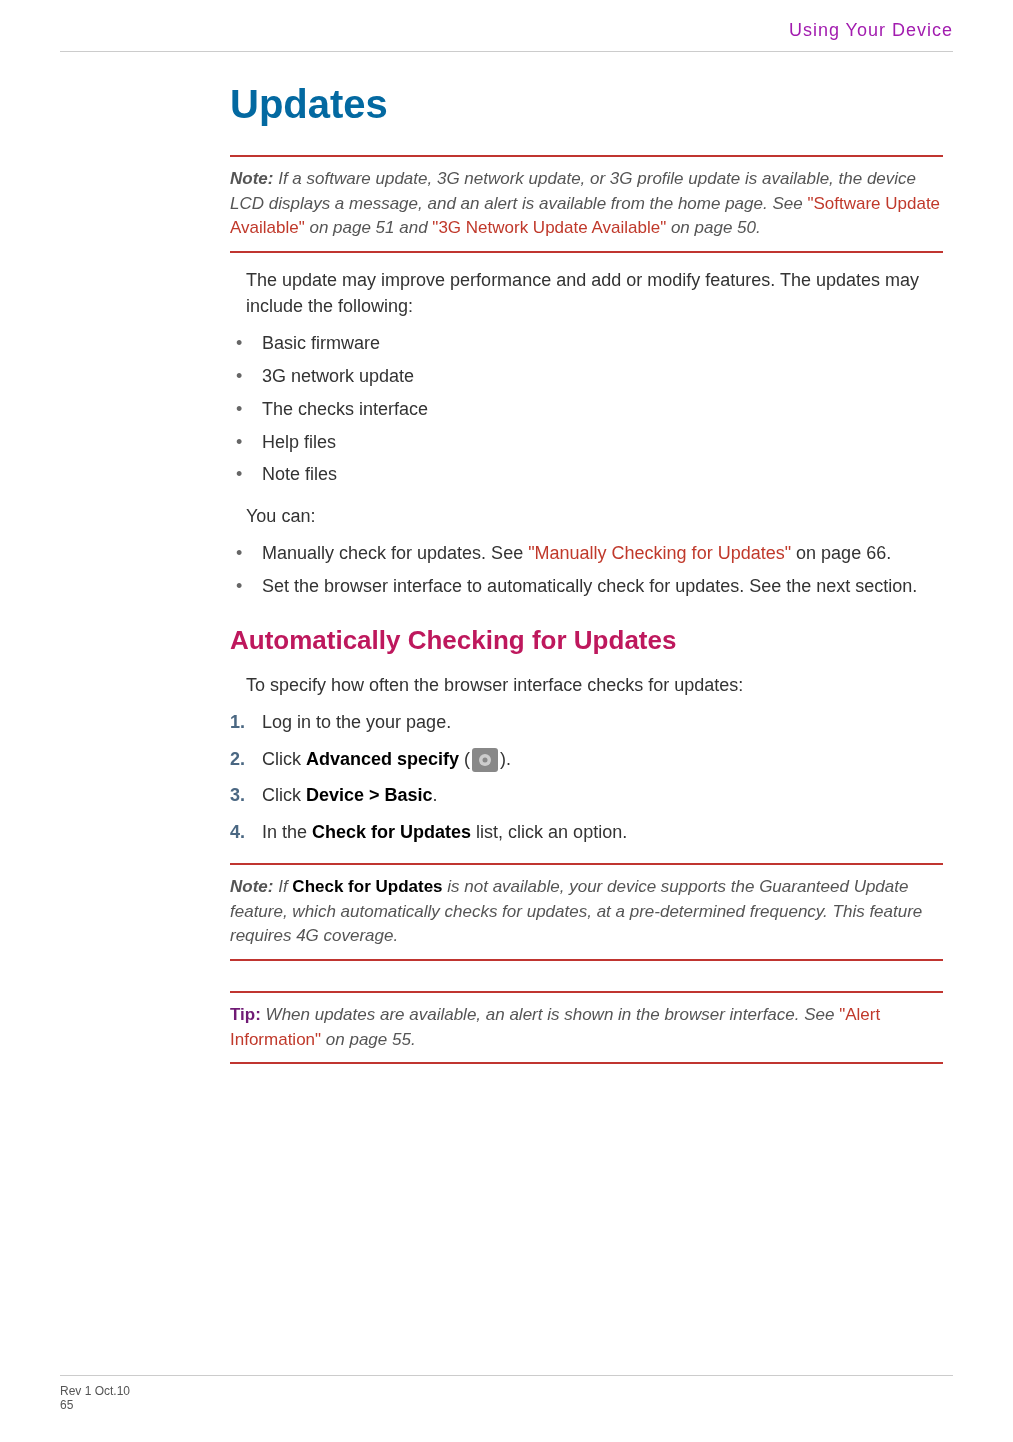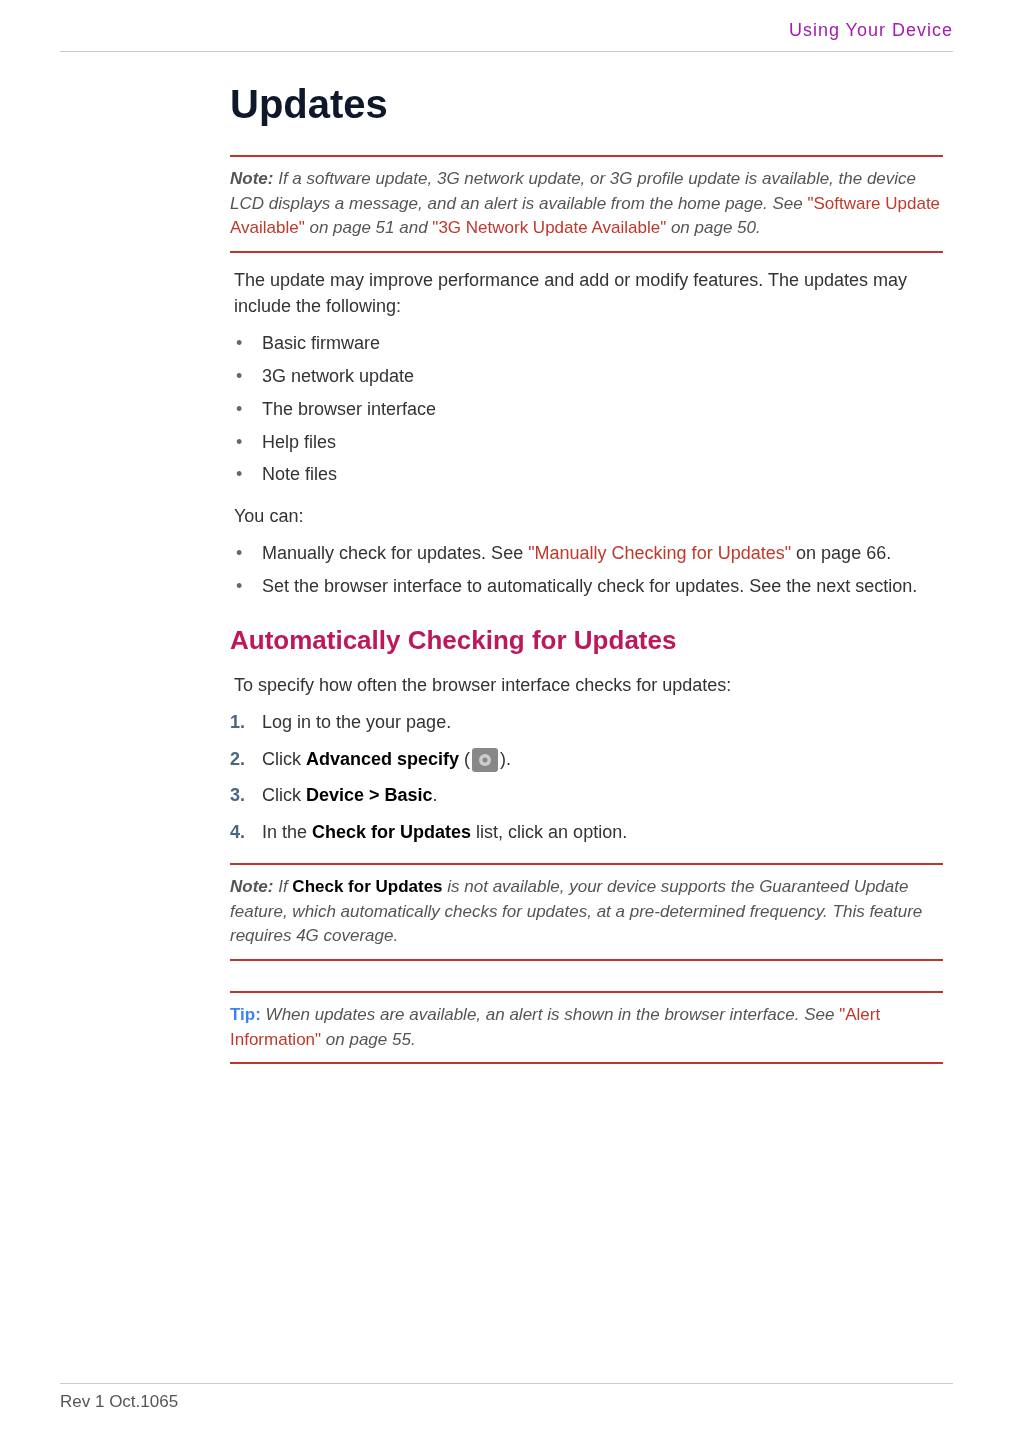--- a/index.html
+++ b/index.html
@@ -26,21 +26,21 @@
     .top-hr {
       border: none;
       border-top: 1px solid #cccccc;
       margin-bottom: 30px;
     }
     .content {
       margin-left: 170px;
       margin-right: 10px;
     }
     h1.main-title {
-      color: #0f172a;
+      color: #0369a1;
       font-size: 40px;
       font-weight: bold;
       margin-bottom: 28px;
     }
     .red-hr {
       border: none;
       border-top: 2px solid #c03530;
       margin: 6px 0;
     }
     .note-block, .tip-block {
@@ -48,32 +48,32 @@
       color: #555555;
       font-size: 17px;
       line-height: 1.45;
       padding: 4px 0;
     }
     .note-block .label, .tip-block .label {
       font-weight: bold;
     }
     .tip-block .label {
       font-weight: bold;
-      color: #3b82f6;
+      color: #701a75;
       font-style: normal;
     }
     .link {
       color: #c0392b;
       font-style: normal;
     }
     .body-text {
       font-size: 18px;
       line-height: 1.45;
       color: #333333;
-      margin: 14px 0 10px 4px;
+      margin: 14px 0 10px 16px;
     }
     ul.bullet-list {
       list-style: none;
       margin: 6px 0 14px 0;
     }
     ul.bullet-list li {
       font-size: 18px;
       line-height: 1.6;
       color: #333333;
       padding-left: 32px;
@@ -154,23 +154,24 @@
       left: 60px;
       right: 60px;
     }
     .footer-hr {
       border: none;
       border-top: 1px solid #cccccc;
       margin-bottom: 8px;
     }
     .footer-row {
       display: flex;
-      justify-content: flex-start;
-      font-size: 17px;
+      justify-content: flex-end;
+      font-size: 12px;
       color: #555555;
+      flex-direction: column;
     }
   </style>
 </head>
 <body>
 
 <div class="header-section">
   <span>Using Your Device</span>
 </div>
 <hr class="top-hr">
 
@@ -181,21 +182,21 @@
   <div class="note-block">
     <span class="label">Note:</span><span> If a software update, 3G network update, or 3G profile update is available, the device LCD displays a message, and an alert is available from the home page. See </span><span class="link">"Software Update Available"</span><span> on page 51 and </span><span class="link">"3G Network Update Available"</span><span> on page 50.</span>
   </div>
   <hr class="red-hr">
 
   <p class="body-text">The update may improve performance and add or modify features. The updates may include the following:</p>
 
   <ul class="bullet-list">
     <li>Basic firmware</li>
     <li>3G network update</li>
-    <li>The browser interface</li>
+    <li>The checks interface</li>
     <li>Help files</li>
     <li>Note files</li>
   </ul>
 
   <p class="body-text">You can:</p>
 
   <ul class="bullet-list">
     <li>
       <span>Manually check for updates. See </span><span class="link">"Manually Checking for Updates"</span><span> on page 66.</span>
     </li>

